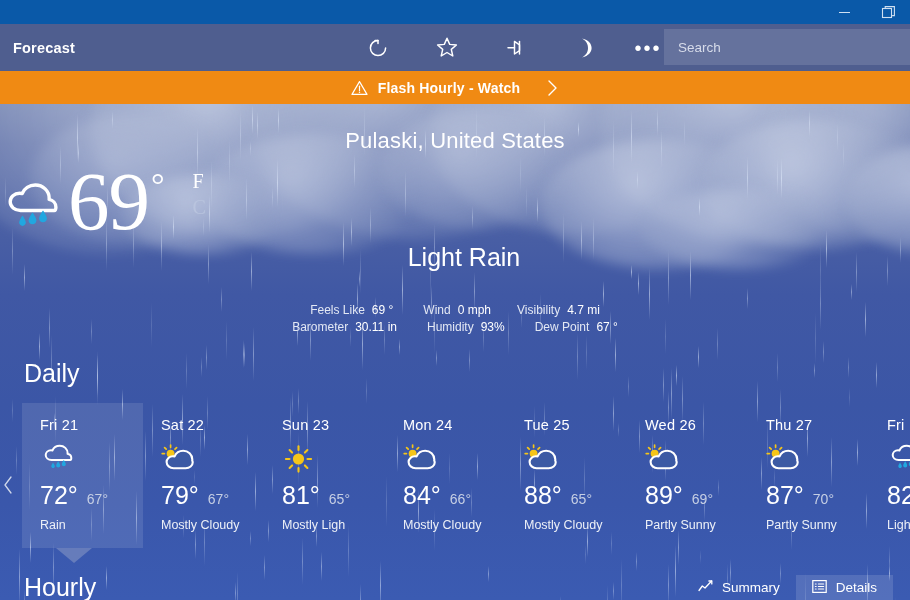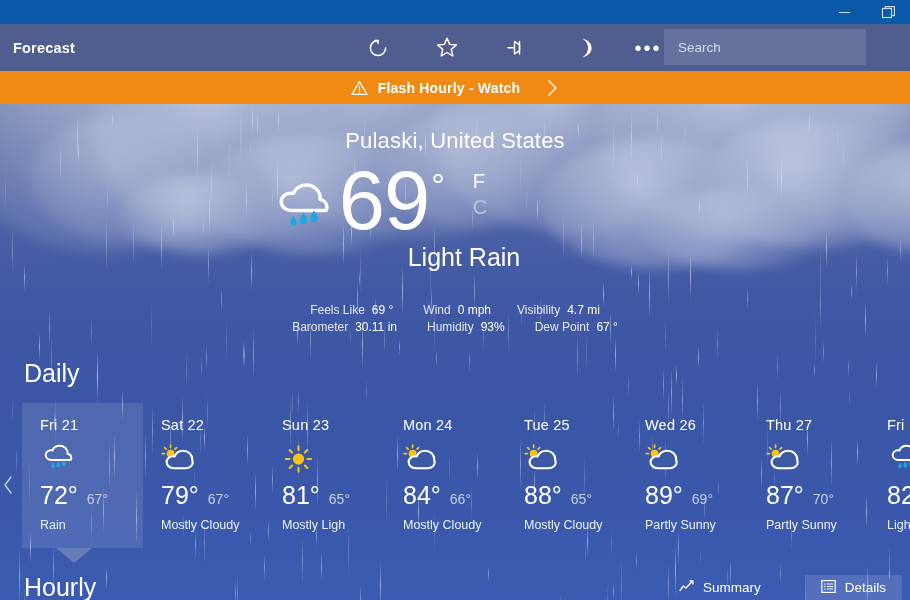--- a/index.html
+++ b/index.html
@@ -74,21 +74,21 @@
   .cmd-icons { display: flex; align-items: center; gap: 0px; }
   .cmd-icon {
     width: 69px; height: 47px;
     display: flex; align-items: center; justify-content: center;
     color: #fff;
   }
   .cmd-icon.small { width: 58px; }
   .ellipsis { font-size: 20px; line-height: 8px; letter-spacing: 2px; color: #fff; }
   .searchbox {
     position: absolute; left: 664px; top: 29px;
-    width: 202px; height: 36px;
+    width: 246px; height: 36px;
     background: rgba(255,255,255,.13);
     display: flex; align-items: center;
   }
   .searchbox span {
     color: #d7dcea; font-size: 13.5px; margin-left: 14px;
   }
 
   
   .alert {
     position: absolute; left: 0; top: 71px; width: 910px; height: 33px;
@@ -103,21 +103,21 @@
 
   
   .location {
     position: absolute; left: 0; top: 128px; width: 910px;
     text-align: center;
     color: #fff; font-size: 22px; font-weight: 300;
     letter-spacing: .2px;
   }
   .current-row {
     position: absolute; left: 0; top: 160px; width: 758px;
-    display: flex; align-items: flex-start; justify-content: center;
+    display: flex; align-items: flex-start; justify-content: flex-start; font-family: Liberation Serif, serif;
   }
   .cur-ico { margin-top: 22px; margin-right: 6px; }
   .temp-wrap { display: flex; align-items: flex-start; }
   .big-temp {
     color: #fff; font-size: 83px; font-weight: 200;
     line-height: 82px; letter-spacing: -1px;
   }
   .deg-sym {
     color: #fff; font-size: 34px; font-weight: 200;
     line-height: 34px; margin-top: 8px; margin-left: 2px;
@@ -191,22 +191,22 @@
   .d-hi { color: #fff; font-size: 25px; font-weight: 400; }
   .d-lo { color: #c6cfe4; font-size: 14px; }
   .d-cond { color: #edf0f7; font-size: 12.5px; margin-top: 8px; }
 
   
   .sec-hourly {
     position: absolute; left: 24px; top: 573px;
     color: #fff; font-size: 25px; font-weight: 300;
   }
   .viewbtns {
-    position: absolute; right: 8px; top: 575px;
-    display: flex; align-items: stretch; height: 25px; gap: 28px;
+    position: absolute; right: 17px; top: 575px;
+    display: flex; align-items: stretch; height: 25px;
   }
   .viewbtn {
     display: flex; align-items: center; gap: 9px;
     padding: 0 16px; height: 25px;
     color: #fff; font-size: 13.5px;
   }
   .viewbtn.active { background: rgba(255,255,255,.13); }
 
   svg { overflow: visible; }
 </style>

